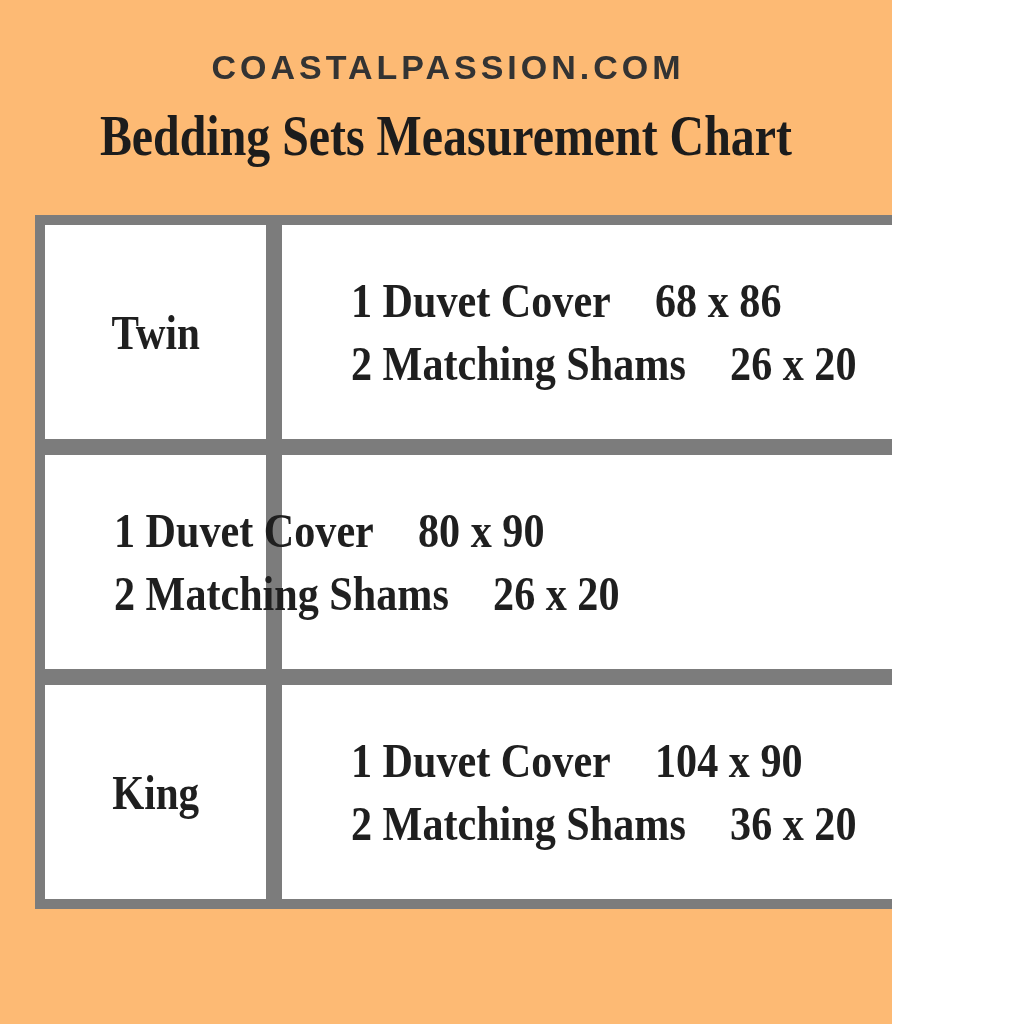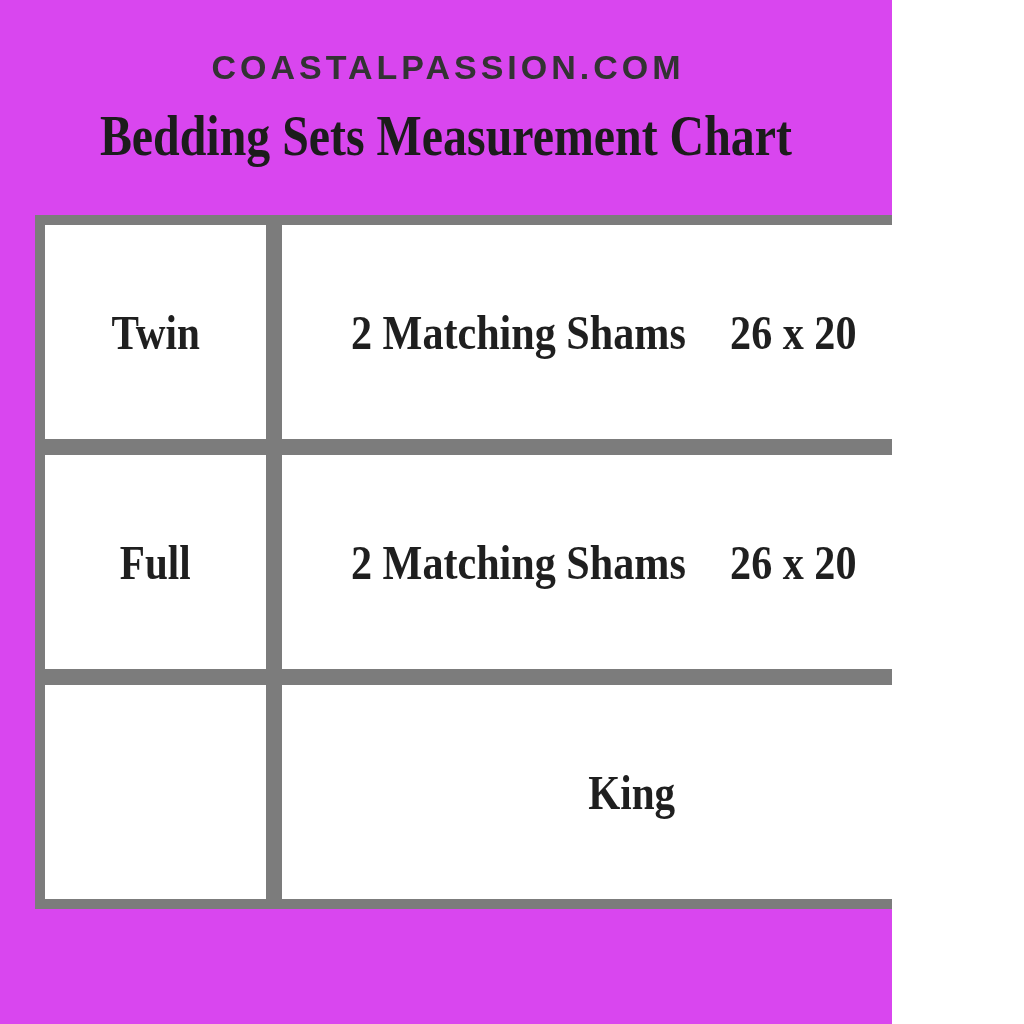--- a/index.html
+++ b/index.html
@@ -4,21 +4,21 @@
 <style>
   html, body {
     margin: 0;
     padding: 0;
     background: #ffffff;
   }
   .page {
     position: relative;
     width: 892px;
     height: 1024px;
-    background: #d946ef;
+    background: #fdba74;
     font-family: "Liberation Serif", "DejaVu Serif", serif;
     color: #1f1f1f;
     overflow: hidden;
   }
   .site-name {
     position: absolute;
     top: 48px;
     left: 0;
     right: 0;
     text-align: center;
@@ -102,28 +102,31 @@
 
   <h1 class="page-title">
     <span class="condensed-c">Bedding Sets Measurement Chart</span>
   </h1>
 
   <div class="chart">
       <div class="cell size-cell">
         <span class="condensed-c">Twin</span>
       </div>
       <div class="cell detail-cell">
+        <div class="measure-line"><span class="condensed-l"><span>1 Duvet Cover</span><span class="dims">68 x 86</span></span></div>
         <div class="measure-line"><span class="condensed-l"><span>2 Matching Shams</span><span class="dims">26 x 20</span></span></div>
       </div>
-      <div class="cell size-cell">
-        <span class="condensed-c">Full</span>
-      </div>
       <div class="cell detail-cell">
+        <div class="measure-line"><span class="condensed-l"><span>1 Duvet Cover</span><span class="dims">80 x 90</span></span></div>
         <div class="measure-line"><span class="condensed-l"><span>2 Matching Shams</span><span class="dims">26 x 20</span></span></div>
       </div>
       <div class="cell detail-cell">
       </div>
       <div class="cell size-cell">
         <span class="condensed-c">King</span>
       </div>
+      <div class="cell detail-cell">
+        <div class="measure-line"><span class="condensed-l"><span>1 Duvet Cover</span><span class="dims">104 x 90</span></span></div>
+        <div class="measure-line"><span class="condensed-l"><span>2 Matching Shams</span><span class="dims">36 x 20</span></span></div>
+      </div>
     </div>
 
 </div>
 
 </body></html>

